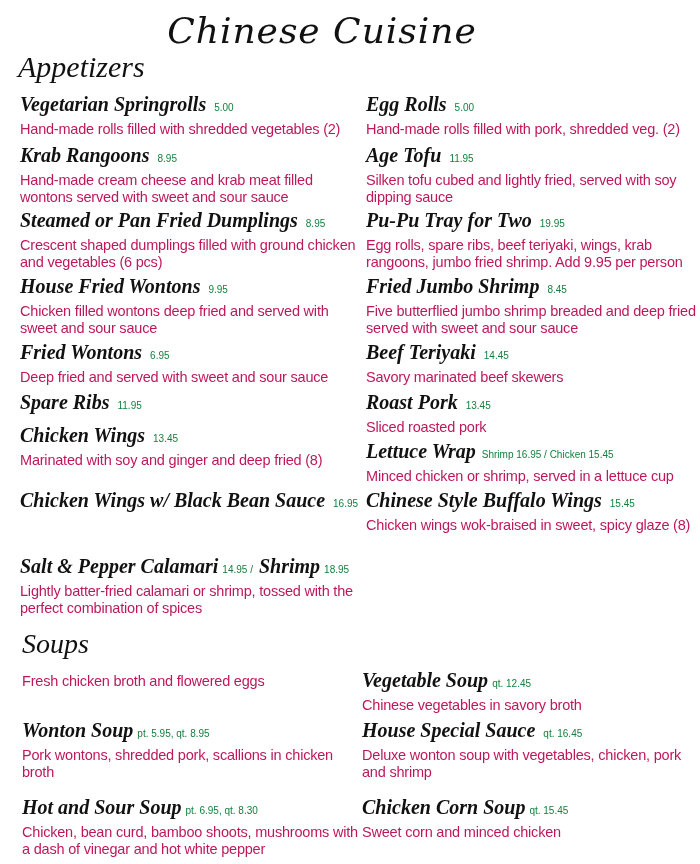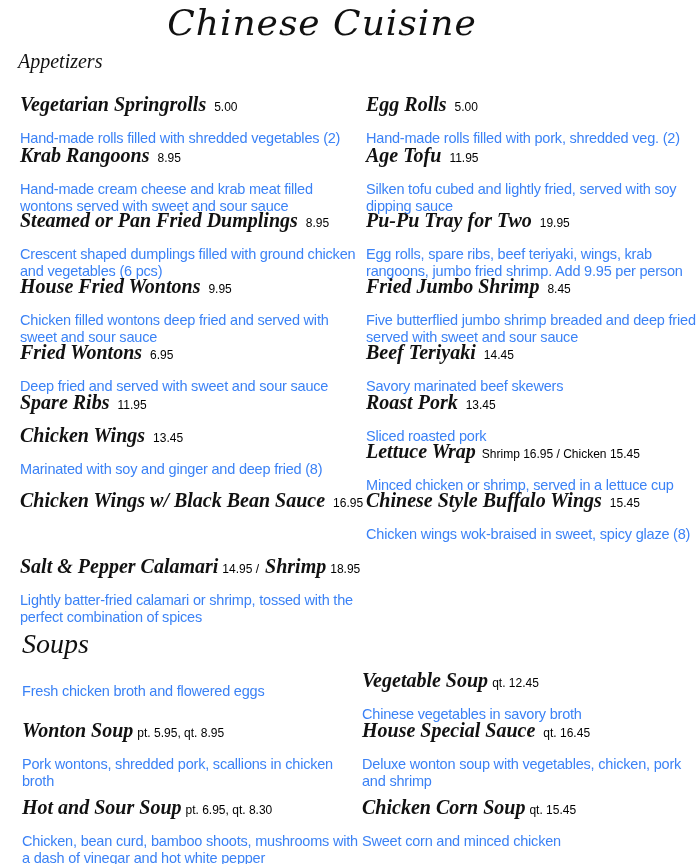--- a/index.html
+++ b/index.html
@@ -1,38 +1,38 @@
 <!DOCTYPE html>
 <html><head>
 <meta charset="utf-8">
 <style>
   html, body { margin:0; padding:0; background:#ffffff; }
   body { width:700px; height:864px; position:relative; overflow:hidden; color:#111; }
   .title {
-    position:absolute; left:0; top:2px; width:644px; text-align:center;
+    position:absolute; left:0; top:10px; width:644px; text-align:center;
     font-family:"DejaVu Serif", serif; font-style:italic; font-size:36px;
     letter-spacing:1px; color:#111; font-weight:normal;
   }
   .section-title {
     position:absolute; font-family:"Liberation Serif", serif; font-style:italic;
-    font-size:20px; color:#111;
+    font-size:30px; color:#111;
   }
   .item { position:absolute; width:340px; }
   .item .head { white-space:nowrap; line-height:20px; }
   .name {
     font-family:"Liberation Serif", serif; font-style:italic; font-weight:bold;
     font-size:20px; color:#111;
   }
   .price {
-    font-family:"Liberation Sans", sans-serif; font-size:12px; color:#000000;
+    font-family:"Liberation Sans", sans-serif; font-size:10px; color:#15803d;
   }
   .gap { display:inline-block; width:8px; }
   .desc {
     font-family:"Liberation Sans", sans-serif; font-size:14.5px; line-height:17px;
-    color:#3b82f6; margin-top:13px; letter-spacing:-0.2px;
+    color:#be185d; margin-top:3px; letter-spacing:-0.2px;
   }
 </style>
 </head>
 <body>
 
 <div class="title">Chinese Cuisine</div>
 
 <div class="section-title" style="left:18px; top:50px;">Appetizers</div>
 
 <div class="item" style="left:20px; top:94px;">

